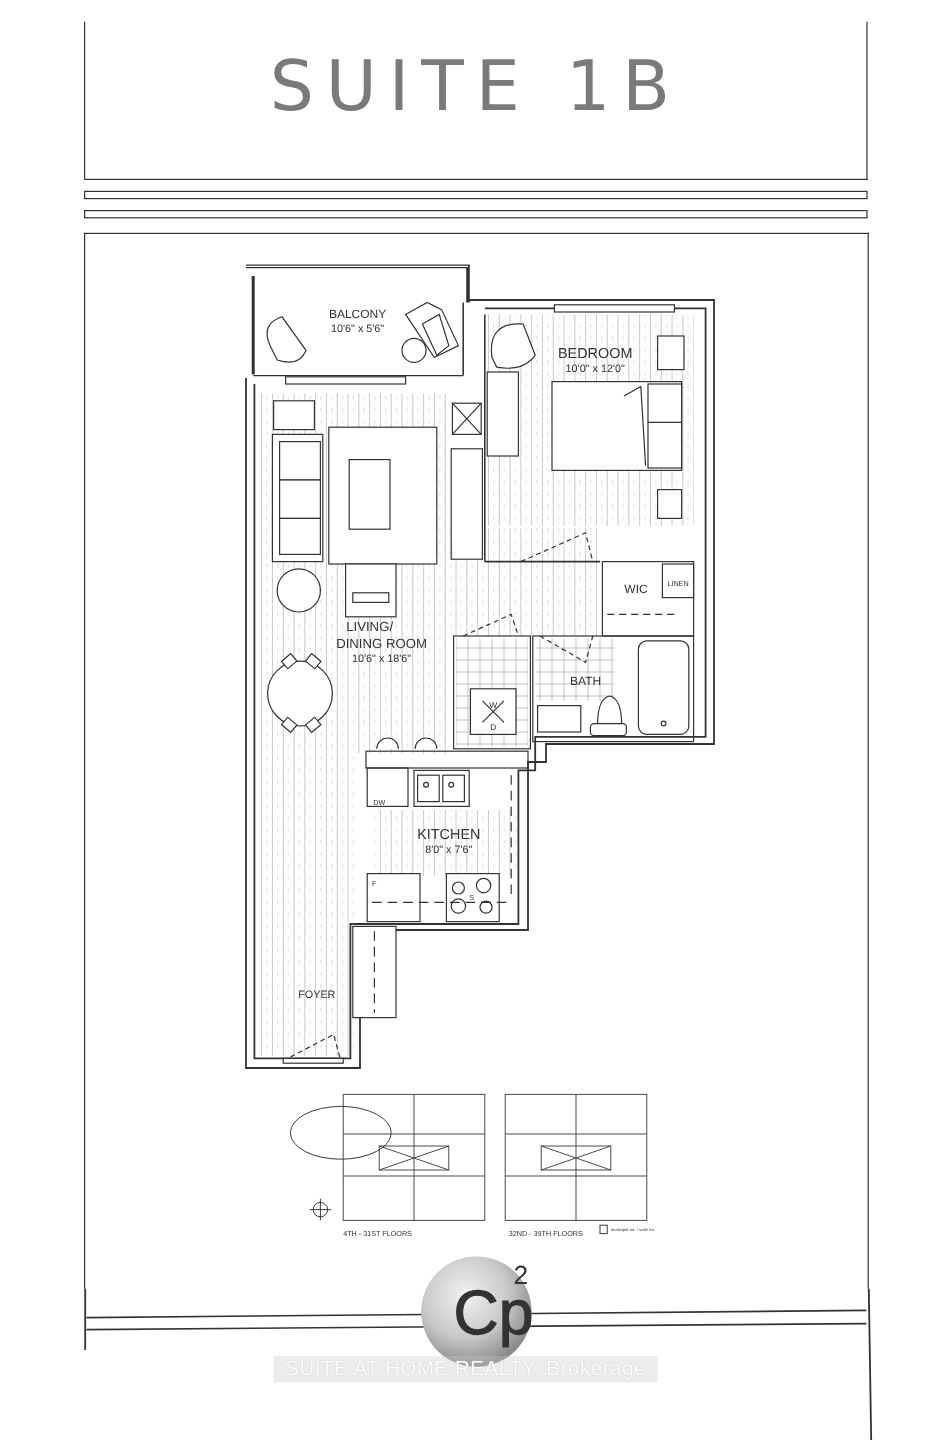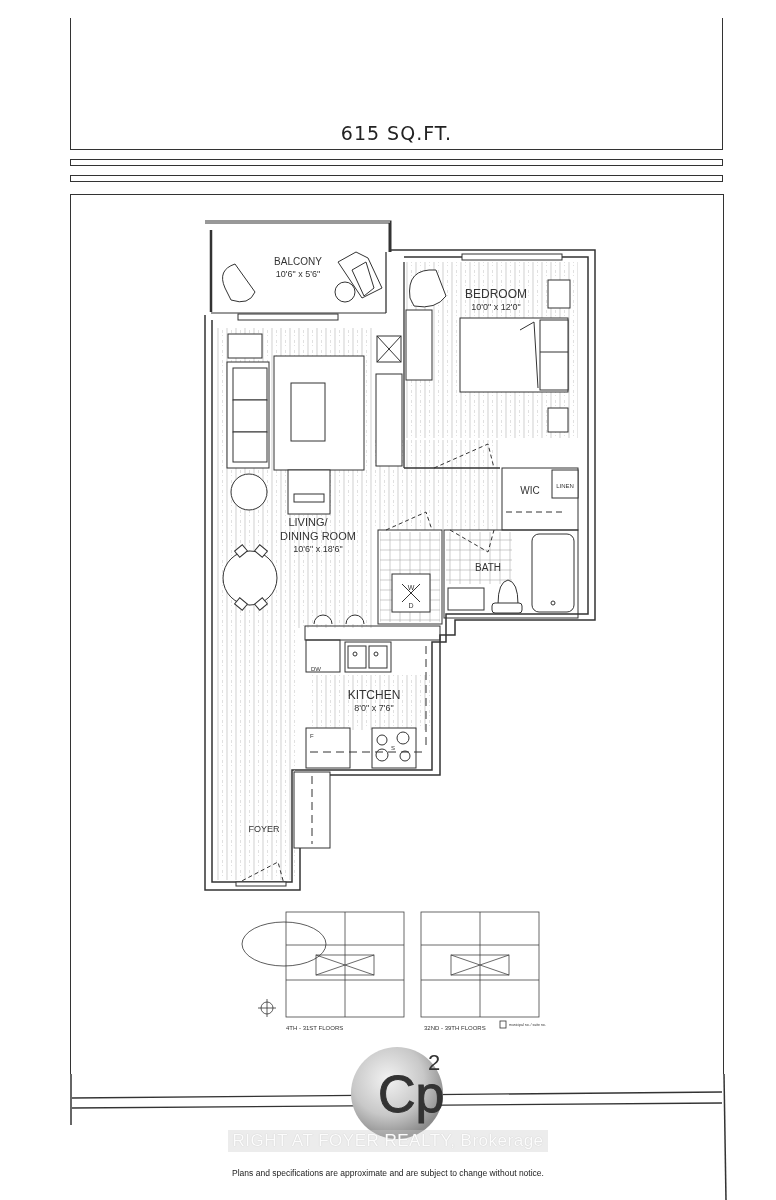--- a/index.html
+++ b/index.html
@@ -13,21 +13,21 @@
   svg text{font-family:"Liberation Sans",sans-serif;fill:#333;}
   .watermark{left:228px;top:1130px;width:320px;height:22px;background:rgba(200,200,200,0.35);color:rgba(255,255,255,0.95);font-size:17px;text-align:center;line-height:22px;letter-spacing:0.5px;text-shadow:0 0 1px #bbb;}
   .disclaimer{left:0;right:0;top:1168px;text-align:center;font-size:8.5px;line-height:11px;color:#222;}
   .hatch{fill:url(#woodHatch);}
   .tile{fill:url(#tileGrid);}
 </style>
 </head>
 <body>
 
 <div class="abs title-box">
-  <div class="abs sqft">615 SQ.FT.</div>
+  <div class="abs suite-title">SUITE 1B</div>
 </div>
 <div class="abs band" style="top:159px"></div>
 <div class="abs band" style="top:175px"></div>
 
 <div class="abs plan-frame"></div>
 
 <svg class="abs" style="left:0;top:0" width="776" height="1200">
   <defs>
     <pattern id="woodHatch" width="9" height="10" patternUnits="userSpaceOnUse">
       <line x1="2" y1="0" x2="2" y2="10" stroke="#bbb" stroke-width="0.7"></line>
@@ -217,16 +217,15 @@
         <stop offset="60%" stop-color="#c8c8c8"></stop>
         <stop offset="100%" stop-color="#8c8c8c"></stop>
       </radialGradient>
     </defs>
     <circle cx="397" cy="1093" r="46" fill="url(#sphere)"></circle>
     <text x="378" y="1112" font-size="52" fill="none" stroke="#333" stroke-width="1" font-family="DejaVu Sans,sans-serif">Cp</text>
     <text x="428" y="1070" font-size="22" fill="#333" font-family="DejaVu Sans,sans-serif">2</text>
   </g>
 </svg>
 
-<div class="abs watermark">RIGHT AT FOYER REALTY, Brokerage</div>
+<div class="abs watermark">SUITE AT HOME REALTY, Brokerage</div>
 <div class="abs disclaimer">
-  <div>Plans and specifications are approximate and are subject to change without notice.</div>
 </div>
 
 </body></html>

